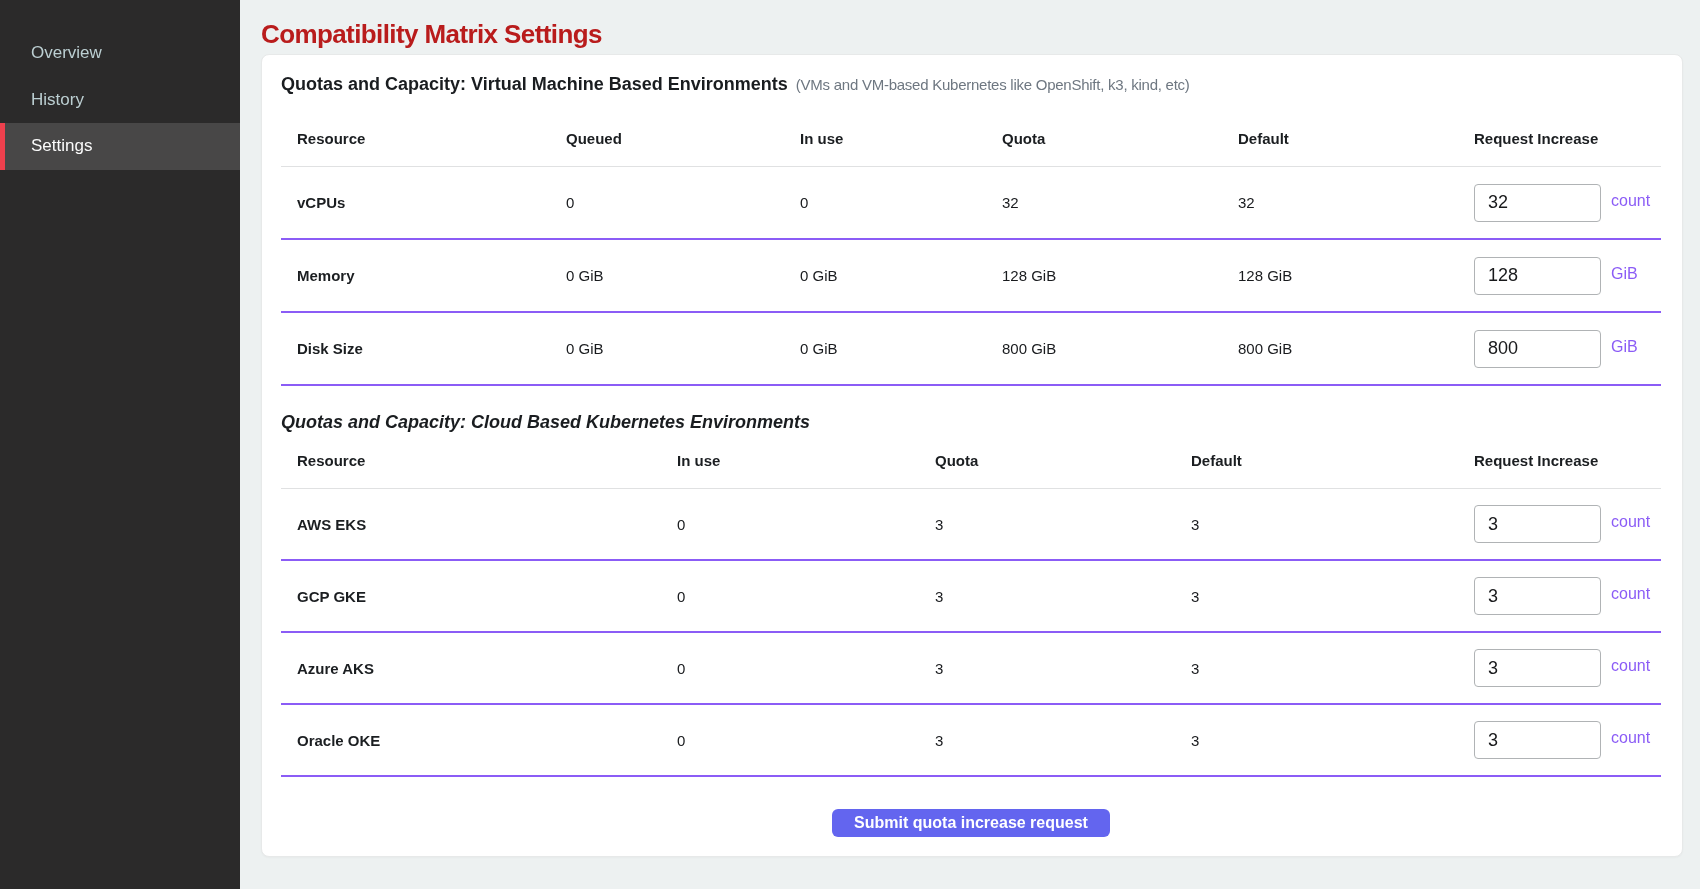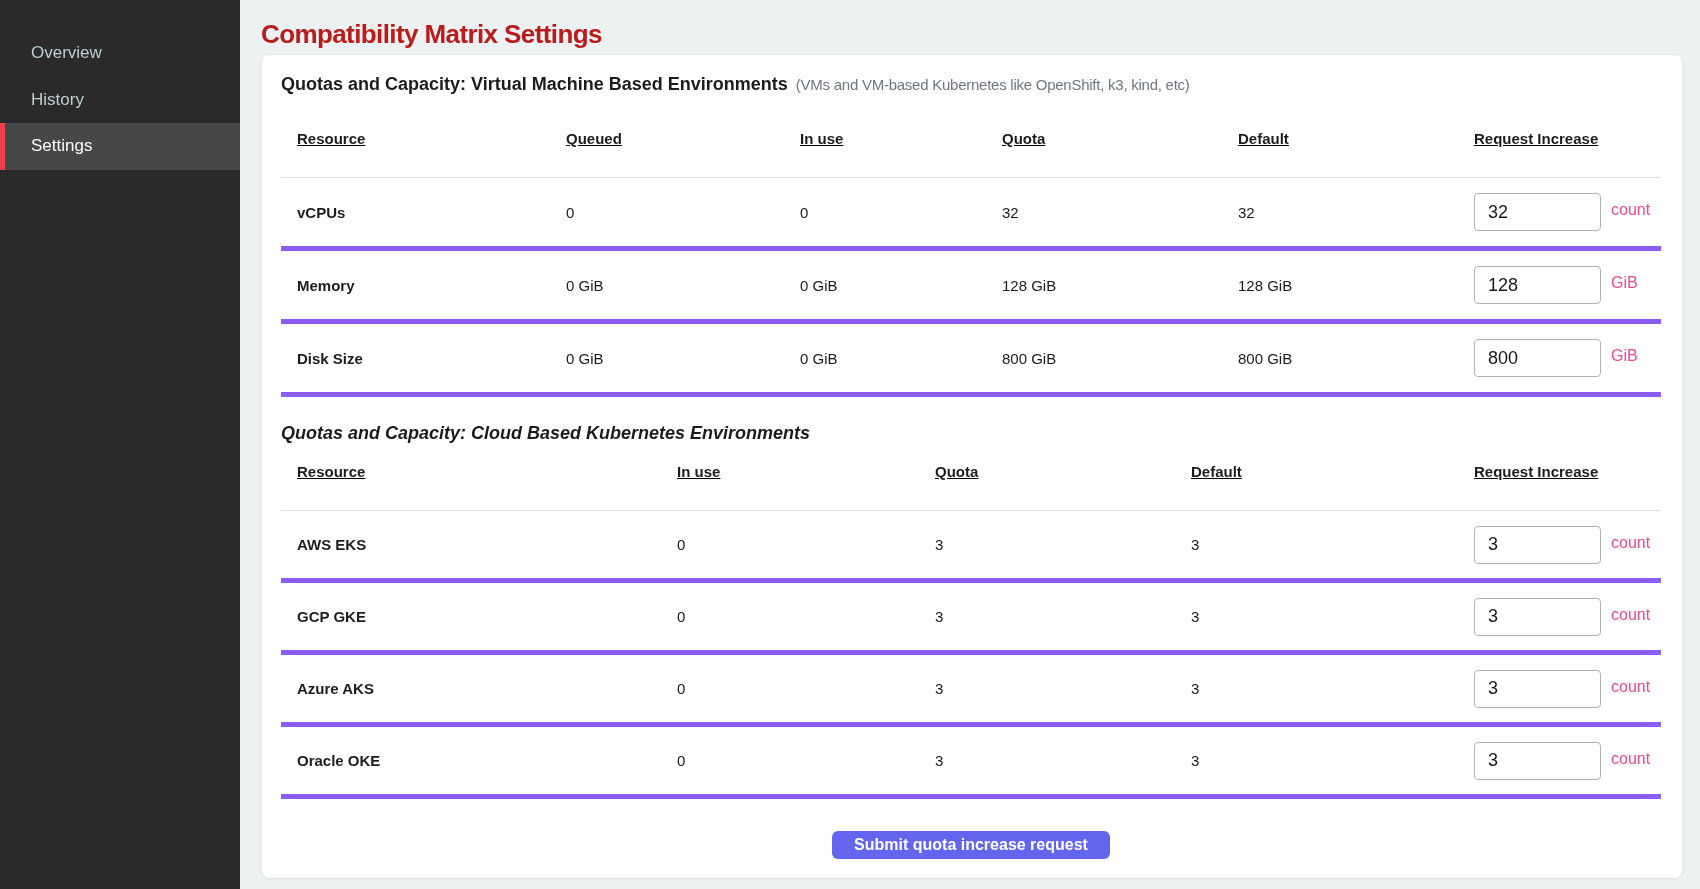--- a/index.html
+++ b/index.html
@@ -81,28 +81,28 @@
   }
   .t-vm .thead, .t-vm .trow {
     grid-template-columns: 285px 234px 202px 236px 236px 1fr;
   }
   .t-cloud .thead, .t-cloud .trow {
     grid-template-columns: 396px 258px 256px 283px 1fr;
   }
   .qtable .thead {
     border-bottom: 1px solid #e0e1e2;
   }
-  .qtable .thead { padding: 17px 0 30px 0; text-decoration: underline; }
+  .qtable .thead { padding: 17px 0 19px 0; }
   .th {
     font-size: 15px;
     font-weight: bold;
     color: #1b1e21;
   }
   .qtable .trow {
-    border-bottom: 5px solid #8b5cf6;
+    border-bottom: 2px solid #8b5cf6;
   }
   .t-vm .trow { height: 73px; }
   .t-cloud .trow { height: 72px; }
   .th:first-child, .td:first-child { padding-left: 16px; }
   .td { font-size: 15px; color: #191b1e; }
   .td.res { font-weight: bold; color: #1b1e21; }
   .td.req { display: flex; align-items: center; }
   .req-input {
     width: 127px;
     height: 38px;
@@ -110,21 +110,21 @@
     border-radius: 4px;
     background: #fff;
     font-family: inherit;
     font-size: 18px;
     color: #18191b;
     padding: 0 10px 0 13px;
     outline: none;
   }
   .unit {
     font-size: 16px;
-    color: #ec4899;
+    color: #8b5cf6;
     margin-left: 10px;
     position: relative;
     top: -2px;
   }
   .heading-cloud { margin-top: 24px; font-style: italic; }
   
   .submit-row {
     margin-top: 32px;
     display: flex;
     justify-content: center;

